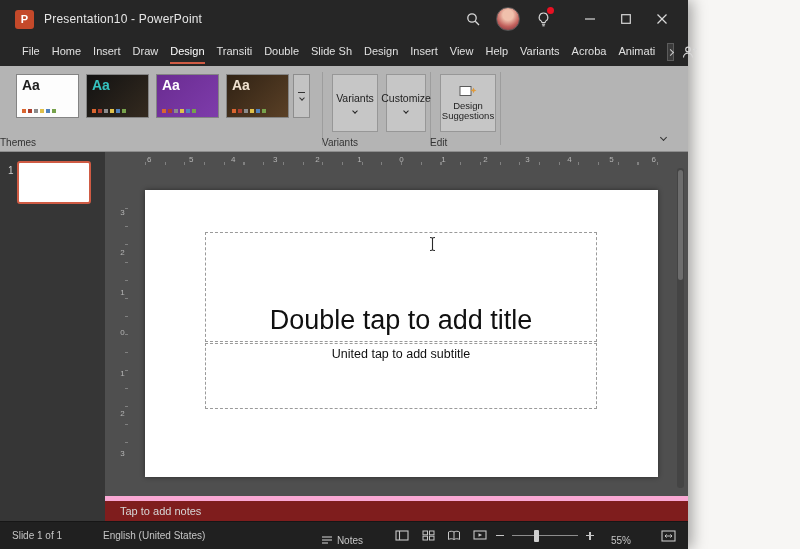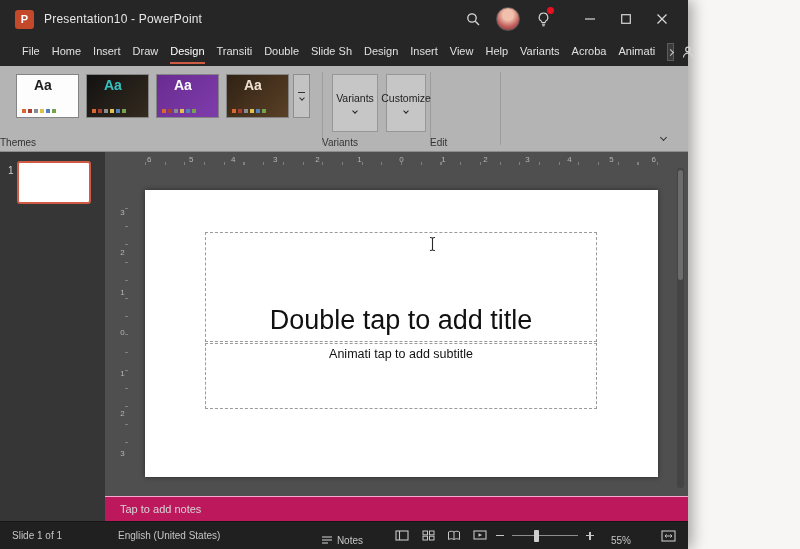--- a/index.html
+++ b/index.html
@@ -30,21 +30,21 @@
 
   .chev{display:inline-block;width:5px;height:5px;border-right:1.4px solid currentColor;border-bottom:1.4px solid currentColor}
   .chev.down{transform:rotate(45deg)}
   .chev.right{transform:rotate(-45deg)}
   .chev.sm{width:4px;height:4px}
 
   
   .ribbon{flex:0 0 86px;background:#b4b4b4;position:relative;border-bottom:1px solid #8d8d8d}
   .themes{position:absolute;left:16px;top:8px;display:flex;gap:7px}
   .theme{width:63px;height:44px;border:1px solid #848484;position:relative;font-weight:bold}
-  .theme .aa{position:absolute;left:17px;top:2px;font-size:14px}
+  .theme .aa{position:absolute;left:5px;top:2px;font-size:14px}
   .theme .dots{position:absolute;left:5px;bottom:4px;display:flex;gap:2px}
   .dots i{width:4px;height:4px;display:block}
   .dots i:nth-child(1){background:#d9652f}
   .dots i:nth-child(2){background:#ab3e2e}
   .dots i:nth-child(3){background:#8b8b8b}
   .dots i:nth-child(4){background:#dfc04a}
   .dots i:nth-child(5){background:#4f81bd}
   .dots i:nth-child(6){background:#76a24b}
   .theme.t1{background:#fdfdfd;color:#1e1e1e}
   .theme.t2{background:linear-gradient(135deg,#121212,#342a1f);color:var(--theme2-text,#35c3c0)}
@@ -73,26 +73,26 @@
   .editor{flex:1;position:relative;background:#4f4f4f;overflow:hidden}
   .h-ruler{position:absolute;left:40px;top:2px;width:513px;height:11px;display:flex;justify-content:space-between;align-items:center;padding:0 2px;font-size:8px;color:#b5b5b5;background-image:repeating-linear-gradient(to right,rgba(255,255,255,.28) 0 1px,transparent 1px 19.7px);background-repeat:no-repeat;background-position:0 bottom;background-size:100% 3px}
   .v-ruler{position:absolute;left:12px;top:56px;width:11px;height:250px;display:flex;flex-direction:column;justify-content:space-between;align-items:center;font-size:8px;color:#b5b5b5;background-image:repeating-linear-gradient(to bottom,rgba(255,255,255,.28) 0 1px,transparent 1px 18px);background-repeat:no-repeat;background-position:right 0;background-size:3px 100%}
   .slide{position:absolute;left:40px;top:38px;width:513px;height:287px;background:#fff;box-shadow:0 0 5px rgba(0,0,0,.45)}
   .title-ph{position:absolute;left:60px;top:42px;width:392px;height:110px;border:1px dashed #9a9a9a;display:flex;align-items:flex-end;justify-content:center;padding-bottom:5px;font-size:27px;color:#101010}
   .subtitle-ph{position:absolute;left:60px;top:153px;width:392px;height:66px;border:1px dashed #9a9a9a;display:flex;justify-content:center;padding-top:3px;font-size:12.5px;color:#101010}
   .cursor{position:absolute;left:283px;top:46px;width:9px;height:16px}
   .v-scroll{position:absolute;right:4px;top:16px;bottom:8px;width:7px;background:#444;border-radius:3px}
   .v-thumb{position:absolute;left:1px;right:1px;top:2px;height:110px;background:#6d6d6d;border-radius:3px}
 
-  .notes{flex:0 0 25px;background:#be185d;border-top:1px solid #f9a8d4;display:flex;align-items:center;padding-left:15px;font-size:11px;color:#d6d6d6}
+  .notes{flex:0 0 25px;background:#7f1d1d;border-top:5px solid #f9a8d4;display:flex;align-items:center;padding-left:15px;font-size:11px;color:#d6d6d6}
 
   
   .statusbar{flex:0 0 28px;background:#202020;display:flex;align-items:center;font-size:10px;color:#c6c6c6;border-top:1px solid #161616}
   .sb-slide{margin-left:12px;white-space:nowrap}
-  .sb-lang{margin-left:56px;white-space:nowrap}
+  .sb-lang{margin-left:41px;white-space:nowrap}
   .sb-right{margin-left:auto;display:flex;align-items:flex-end;margin-right:10px}
   .sb-notes{display:flex;align-items:center;gap:4px;margin-right:26px}
   .sb-view{width:22px;height:20px;display:flex;align-items:center;justify-content:center;margin:0 2px}
   .zoom-btn{width:14px;height:20px;display:flex;align-items:center;justify-content:center;position:relative}
   .minus-glyph{width:8px;height:1.6px;background:#c6c6c6}
   .plus-glyph{width:8px;height:8px;position:relative}
   .plus-glyph::before{content:"";position:absolute;left:0;top:3.2px;width:8px;height:1.6px;background:#c6c6c6}
   .plus-glyph::after{content:"";position:absolute;left:3.2px;top:0;width:1.6px;height:8px;background:#c6c6c6}
   .zoom-slider{width:66px;height:20px;position:relative;margin:0 5px}
   .zoom-track{position:absolute;left:0;right:0;top:9.3px;height:1.4px;background:#8d8d8d}
@@ -229,20 +229,27 @@
     <div class="rsep" style="left:322px"></div>
     <div class="rbtn variants">
       <span>Variants</span>
       <i class="chev down sm"></i>
     </div>
     <div class="rsep" style="left:430px"></div>
     <div class="rbtn customize">
       <span>Customize</span>
       <i class="chev down sm"></i>
     </div>
+    <div class="rbtn designsug">
+      <svg width="18" height="13" viewBox="0 0 18 13">
+          <rect x="1" y="1.5" width="11" height="9" fill="#fff" stroke="#5a5a5a"></rect>
+          <path d="M14.5 2.5l.9 2 2 .9-2 .9-.9 2-.9-2-2-.9 2-.9z" fill="#e09a3a"></path>
+        </svg>
+      <span>Design Suggestions</span>
+    </div>
     <div class="rsep" style="left:500px"></div>
 
     <div class="group-label gl-themes">Themes</div>
     <div class="group-label gl-variants">Variants</div>
     <div class="group-label gl-edit">Edit</div>
 
     <div class="ribbon-collapse"><i class="chev down"></i></div>
   </div>
 
   <div class="content">
@@ -279,21 +286,21 @@
           <span>1</span>
           <span>2</span>
           <span>3</span>
         </div>
 
         <div class="slide">
           <div class="title-ph">
             <span>Double tap to add title</span>
           </div>
           <div class="subtitle-ph">
-            <span>Animati tap to add subtitle</span>
+            <span>United tap to add subtitle</span>
           </div>
           <div class="cursor">
             <svg width="9" height="16" viewBox="0 0 9 16">
                 <path d="M2 1.5c1 0 2 .5 2.5.5s1.5-.5 2.5-.5M4.5 2v12M2 14.5c1 0 2-.5 2.5-.5s1.5.5 2.5.5" fill="none" stroke="#2a2a2a" stroke-width="1.1"></path>
               </svg>
           </div>
         </div>
 
         <div class="v-scroll">
           <div class="v-thumb"></div>

